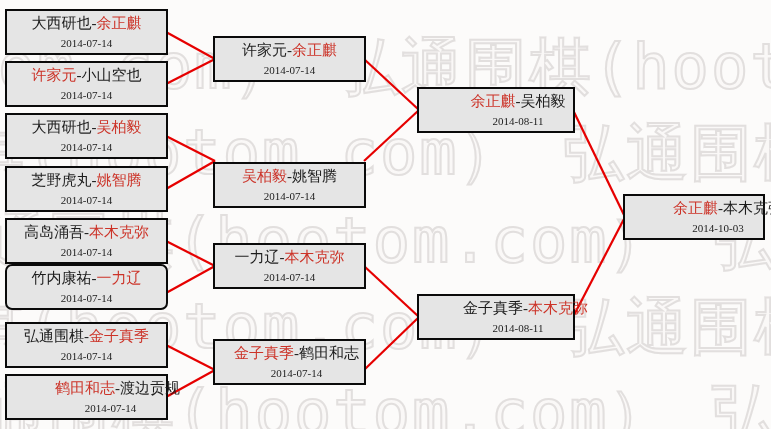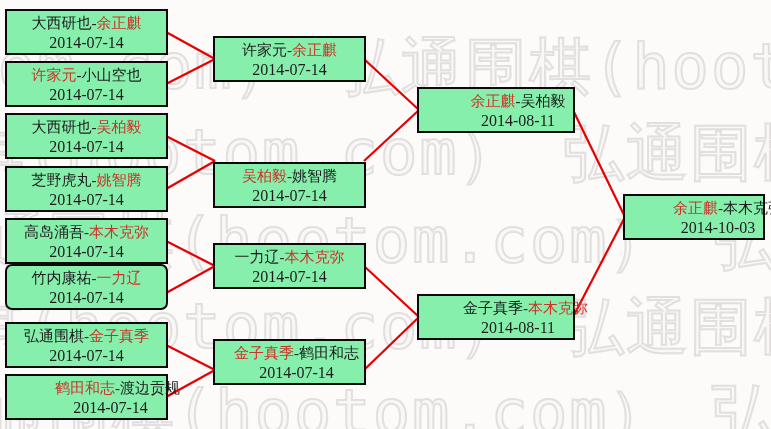--- a/index.html
+++ b/index.html
@@ -33,33 +33,33 @@
   .wires line {
     stroke: #e60000;
     stroke-width: 2.2;
   }
   
   .match {
     position: absolute;
     z-index: 2;
     box-sizing: border-box;
     height: 46px;
-    background: #86efac;
+    background: #e5e5e5;
     border: 2px solid #0a0a0a;
     text-align: center;
   }
   .match .names {
     margin-top: 2px;
     font-size: 15px;
     line-height: 20px;
     color: #1c1c1c;
     white-space: nowrap;
   }
   .match .date {
-    font-size: 16px;
+    font-size: 11px;
     line-height: 20px;
     color: #1c1c1c;
   }
   .winner { color: #cc3328; }
 
   
   .r16  { left: 5px;   width: 163px; }
   .qf   { left: 213px; width: 153px; }
   .sf   { left: 417px; width: 158px; padding-left: 44px; }
   .fin  { left: 623px; width: 142px; padding-left: 48px; }

